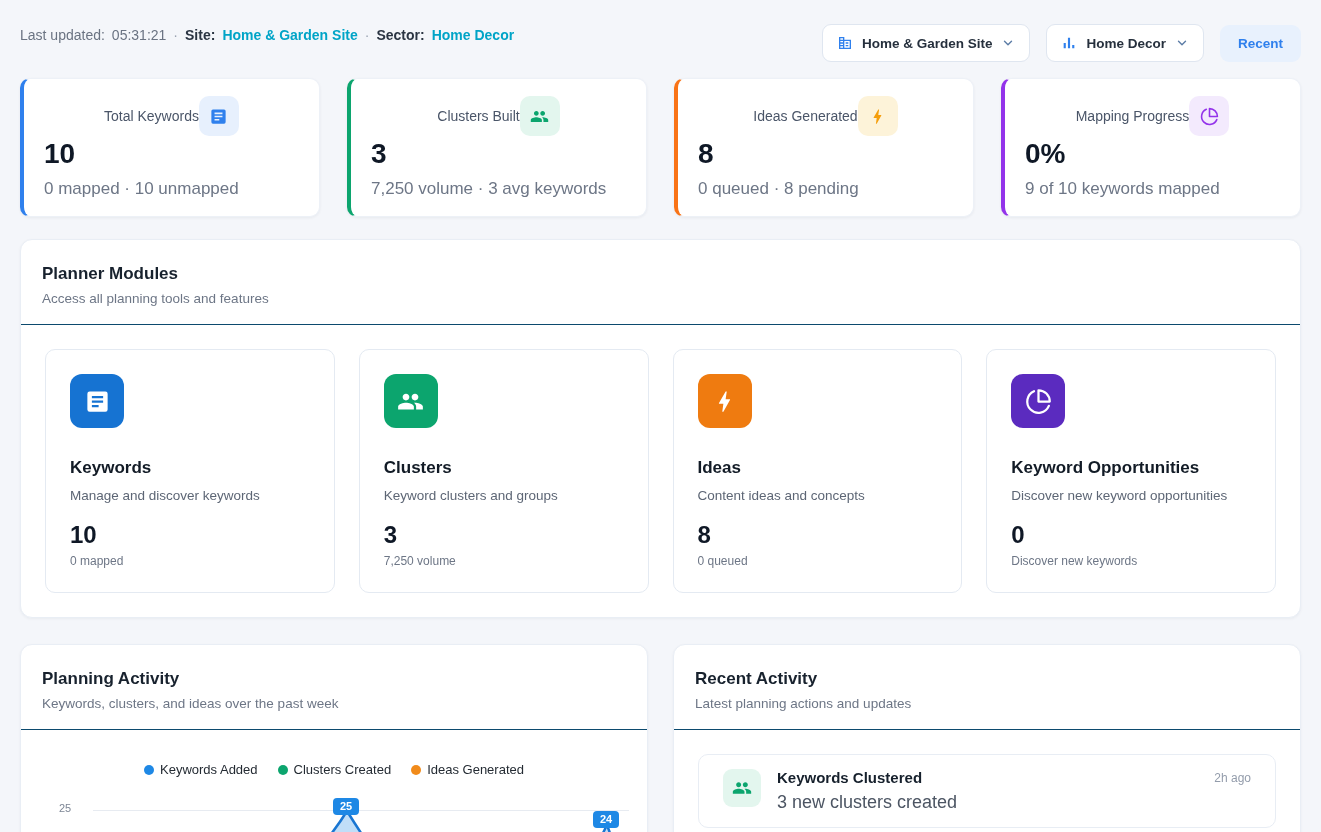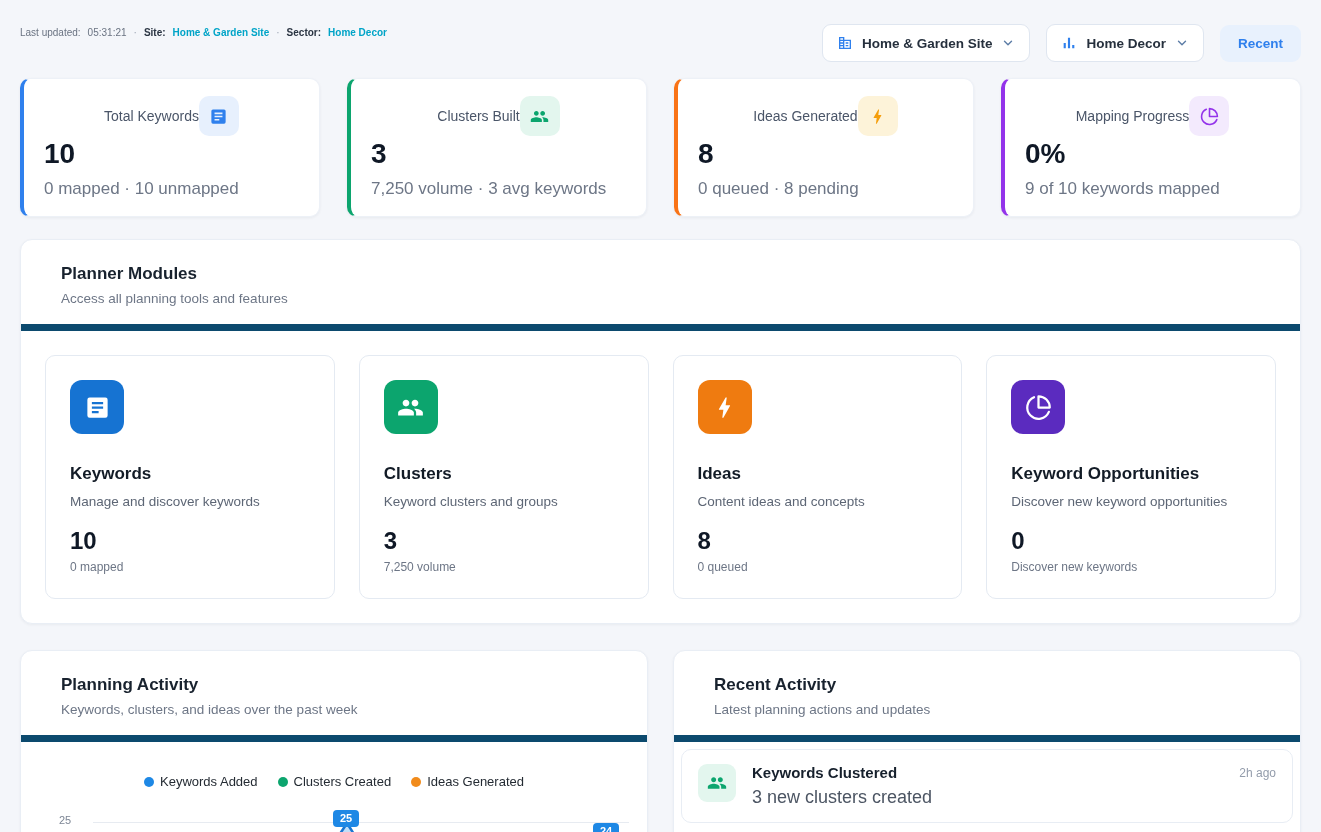--- a/index.html
+++ b/index.html
@@ -6,21 +6,21 @@
   html,body { width:1321px; height:832px; overflow:hidden; }
   body {
     font-family:"Liberation Sans","DejaVu Sans",sans-serif;
     background:#f4f6fa; color:#121b26;
   }
   .page { padding:18px 20px; }
 
   
   .topbar { display:flex; justify-content:space-between; align-items:flex-start; }
   .page-title { font-size:24px; font-weight:800; color:#121b26; letter-spacing:.2px; }
-  .meta { margin-top:9px; font-size:10px; color:#6a7382; display:flex; gap:7px; align-items:center; }
+  .meta { margin-top:9px; font-size:14px; color:#6a7382; display:flex; gap:7px; align-items:center; }
   .meta .strong { color:#2a3442; font-weight:700; }
   .meta .dotsep { color:#9aa3b2; }
   .teal { color:#00a4c7; font-weight:700; text-decoration:none; cursor:pointer; }
 
   .topbar-right { display:flex; gap:16px; align-items:center; margin-top:6px; }
   .dd {
     display:flex; align-items:center; gap:9px;
     background:#fff; border:1px solid #dfe6f0; border-radius:9px;
     padding:10px 14px; font-size:13.5px; font-weight:700; color:#26303d;
     cursor:pointer; font-family:inherit;
@@ -55,21 +55,21 @@
   .tint-purple { background:#f3eafd; color:#9333ea; }
   .stat-value { font-size:28px; font-weight:800; margin-top:2px; color:#0f1826; }
   .stat-sub { font-size:17px; color:#6d7686; margin-top:9px; }
 
   
   .panel {
     background:#fff; border:1px solid #e9eef5; border-radius:12px;
     box-shadow:0 1px 3px rgba(16,30,54,.05);
   }
   .modules-panel { margin-top:22px; }
-  .panel-head { padding:24px 40px 18px; border-bottom:7px solid #0c4a6e; }
+  .panel-head { padding:24px 21px 18px; border-bottom:1px solid #0c4a6e; }
   .panel-head h2 { font-size:17px; font-weight:700; color:#18222e; }
   .panel-head p { font-size:13.5px; color:#6d7686; margin-top:7px; }
 
   .modules { display:grid; grid-template-columns:repeat(4,1fr); gap:24px; padding:24px; }
   .module { border:1px solid #e4eaf2; border-radius:10px; padding:24px; background:#fff; cursor:pointer; }
   .module-ic { width:54px; height:54px; border-radius:12px; display:flex; align-items:center; justify-content:center; color:#fff; }
   .module-ic svg { width:27px; height:27px; }
   .bg-blue   { background:#1673d2; }
   .bg-green  { background:#0ca56e; }
   .bg-orange { background:#ef7b10; }
@@ -95,22 +95,22 @@
   .gridline { position:absolute; left:72px; right:18px; top:25px; border-top:1px solid #e7ebf1; }
   .area-svg { position:absolute; left:62px; top:0; width:575px; height:160px; }
   .pt-badge {
     position:absolute; background:#1e88e5; color:#fff; font-size:11px; font-weight:700;
     padding:3px 7px; border-radius:4px; line-height:1;
   }
   .pt-badge.b1 { left:312px; top:13px; }
   .pt-badge.b2 { left:572px; top:26px; }
 
   .activity-item {
-    margin:7px; display:flex; gap:16px; align-items:flex-start;
-    border:1px solid #e8edf4; border-radius:10px; padding:14px 16px; background:#fff;
+    margin:24px; display:flex; gap:16px; align-items:flex-start;
+    border:1px solid #e8edf4; border-radius:10px; padding:14px 24px; background:#fff;
   }
   .act-ic { width:38px; height:38px; border-radius:9px; flex:0 0 auto;
     display:flex; align-items:center; justify-content:center; }
   .act-ic svg { width:20px; height:20px; }
   .act-title { font-size:15px; font-weight:800; color:#16202c; }
   .act-desc { font-size:18px; color:#4c5563; margin-top:6px; }
   .act-time { margin-left:auto; font-size:12px; color:#939cab; padding-top:2px; }
 </style>
 </head>
 <body>

